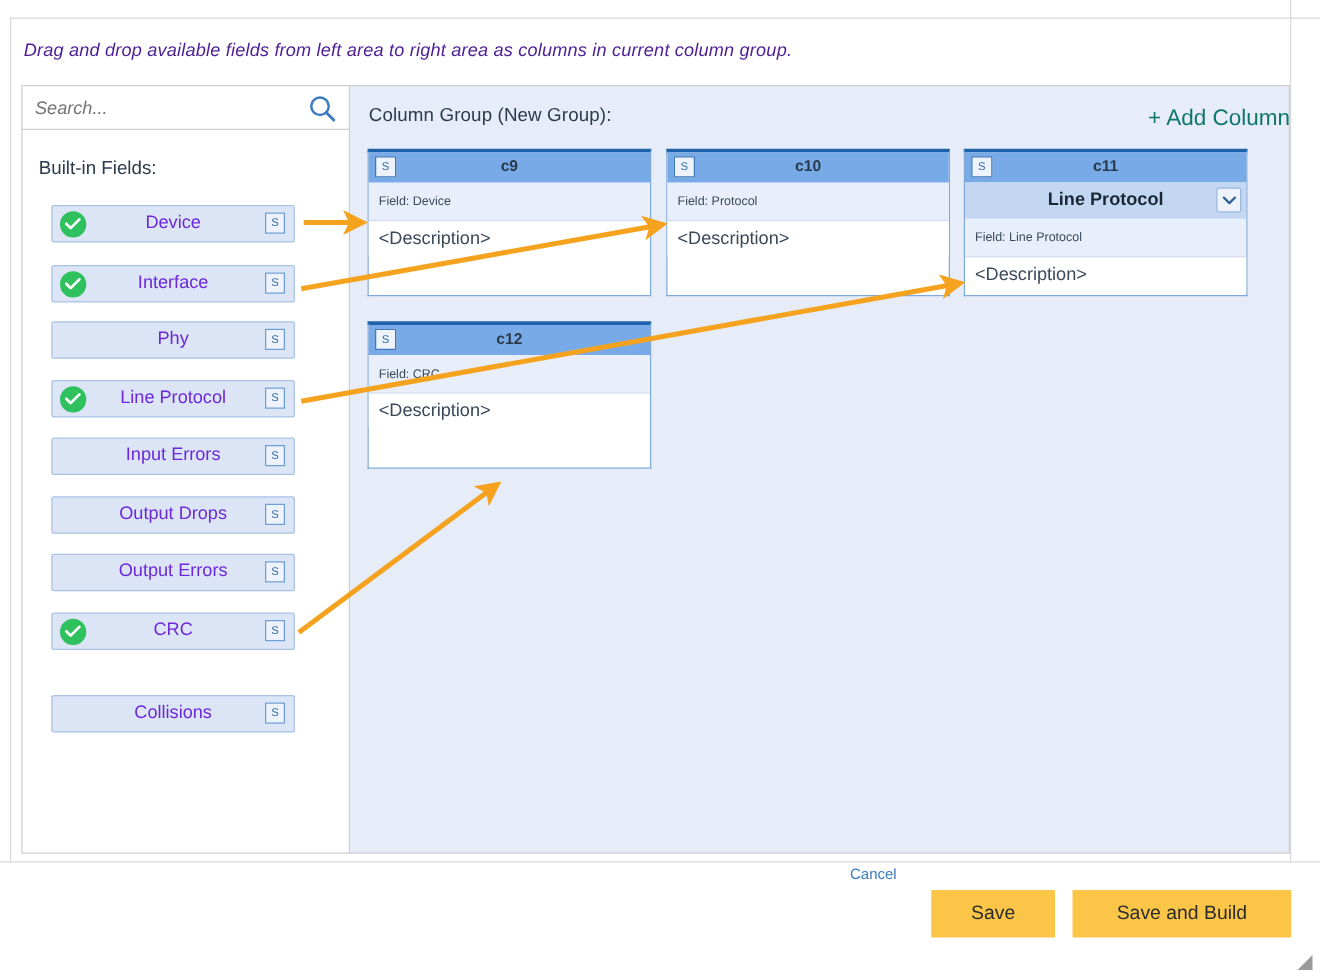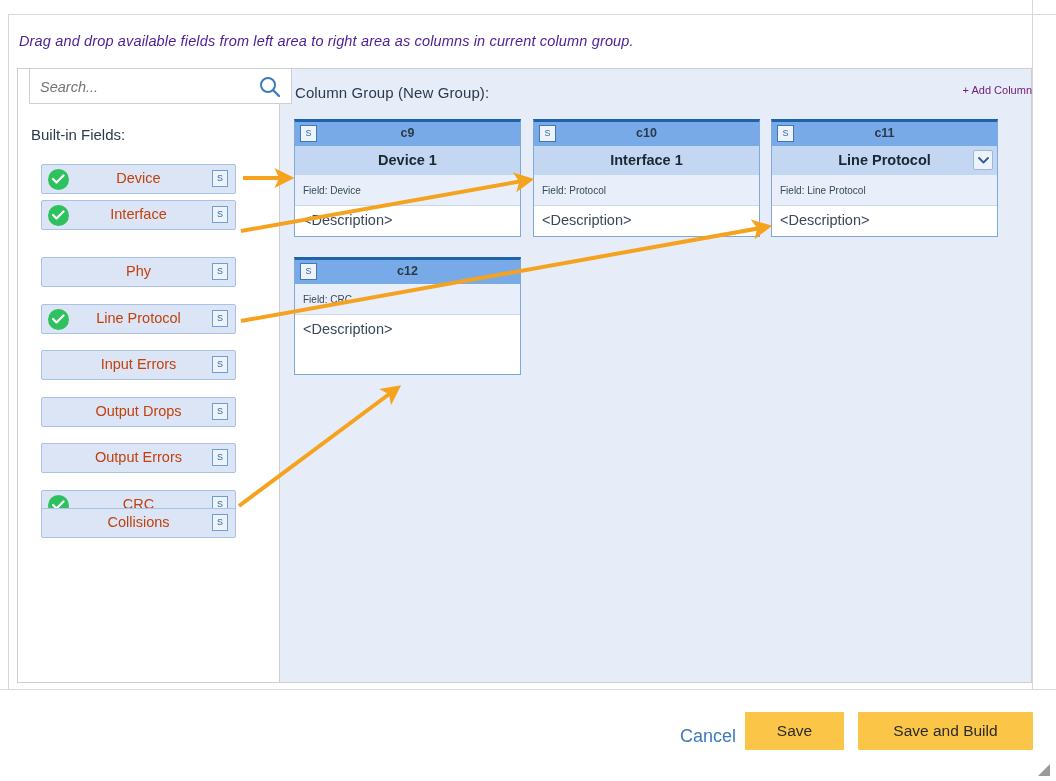--- a/index.html
+++ b/index.html
@@ -22,52 +22,52 @@
     white-space:nowrap;
   }
 
   
   #leftpanel{
     position:absolute;left:17px;top:68px;width:263px;height:615px;
     background:#ffffff;border:1px solid #cfcfcf;box-sizing:border-box;
   }
   #searchbox{
     position:absolute;left:17px;top:68px;width:263px;height:36px;
-    background:#ffffff;border:1px solid #cfcfcf;box-sizing:border-box;margin-left:12px;
+    background:#ffffff;border:1px solid #cfcfcf;box-sizing:border-box;
   }
   #search-input{
     position:absolute;left:10px;top:7px;width:210px;height:22px;border:0;outline:0;
     font-family:"Liberation Sans",sans-serif;font-size:14.5px;font-style:italic;
     color:#8b8b8b;background:transparent;padding:0;
   }
   #search-icon{position:absolute;right:8px;top:6px;width:26px;height:24px;}
 
   #rightpanel{
     position:absolute;left:280px;top:68px;width:752px;height:615px;
     background:#e6ecf8;border:1px solid #cfcfcf;border-left:0;box-sizing:border-box;
   }
   #cg-label{
     position:absolute;left:295px;top:84px;font-size:15px;color:#2b3b4d;
     letter-spacing:.1px;white-space:nowrap;
   }
   #add-column{
-    position:absolute;right:24px;top:84px;font-size:11px;color:#701a75;
+    position:absolute;right:24px;top:84px;font-size:18px;color:#0f766e;
     cursor:pointer;white-space:nowrap;
   }
 
   
   #bif-label{position:absolute;left:31px;top:126px;font-size:15px;color:#2b3b4d;}
   .field-pill{
     position:absolute;left:41px;width:195px;height:30px;
     background:#dbe5f6;border:1px solid #a9c2e6;box-sizing:border-box;
     border-radius:2px;cursor:move;
   }
   .field-pill .fname{
     position:absolute;left:0;right:0;top:5px;text-align:center;
-    font-size:14.5px;color:#c2410c;
+    font-size:14.5px;color:#6d28d9;
   }
   .field-pill .sbadge{
     position:absolute;right:7px;top:5px;width:16px;height:17px;
     background:#eef3fb;border:1px solid #6d9ed6;box-sizing:border-box;
     font-size:9px;line-height:15px;text-align:center;color:#2f6aa8;
     font-family:"Liberation Sans",sans-serif;
   }
   .field-pill .chk{
     position:absolute;left:6px;top:4px;width:21px;height:21px;border-radius:50%;
     background:#2ec15e;
@@ -111,21 +111,21 @@
   .cc-desc{
     height:28px;background:#ffffff;
     font-size:14.5px;color:#3a4858;padding-left:8px;line-height:28px;
   }
 
   
   #arrows{position:absolute;left:0;top:0;width:1056px;height:781px;pointer-events:none;}
 
   
   #cancel-button{
-    position:absolute;left:680px;top:726px;font-size:18px;color:#3c7bbd;cursor:pointer;
+    position:absolute;left:680px;top:692px;font-size:12px;color:#3c7bbd;cursor:pointer;
   }
   .btn-yellow{
     position:absolute;top:712px;height:38px;background:#fbc648;border:0;border-radius:1px;
     font-family:"Liberation Sans",sans-serif;font-size:15.5px;color:#2b2b2b;cursor:pointer;
   }
   #save-button{left:745px;width:99px;}
   #save-build-button{left:858px;width:175px;}
   #resize-grip{position:absolute;right:5px;bottom:4px;width:16px;height:16px;}
 </style>
 </head>
@@ -159,21 +159,21 @@
 <div id="field-list">
     <div class="field-pill" style="top: 164px;">
       <span class="chk">
         <svg width="13" height="11" viewBox="0 0 13 11">
           <path d="M1,5 L4.5,8.5 L11.5,1.5" fill="none" stroke="#ffffff" stroke-width="2.2" stroke-linecap="round" stroke-linejoin="round"></path>
         </svg>
       </span>
       <span class="fname">Device</span>
       <span class="sbadge">S</span>
     </div>
-    <div class="field-pill" style="top: 200px;">
+    <div class="field-pill" style="top: 212px;">
       <span class="chk">
         <svg width="13" height="11" viewBox="0 0 13 11">
           <path d="M1,5 L4.5,8.5 L11.5,1.5" fill="none" stroke="#ffffff" stroke-width="2.2" stroke-linecap="round" stroke-linejoin="round"></path>
         </svg>
       </span>
       <span class="fname">Interface</span>
       <span class="sbadge">S</span>
     </div>
     <div class="field-pill" style="top: 257px;">
       <span class="fname">Phy</span>
@@ -202,41 +202,39 @@
     </div>
     <div class="field-pill" style="top: 489.5px;">
       <span class="chk">
         <svg width="13" height="11" viewBox="0 0 13 11">
           <path d="M1,5 L4.5,8.5 L11.5,1.5" fill="none" stroke="#ffffff" stroke-width="2.2" stroke-linecap="round" stroke-linejoin="round"></path>
         </svg>
       </span>
       <span class="fname">CRC</span>
       <span class="sbadge">S</span>
     </div>
-    <div class="field-pill" style="top: 508px;">
+    <div class="field-pill" style="top: 556px;">
       <span class="fname">Collisions</span>
       <span class="sbadge">S</span>
     </div>
   </div>
 <div id="column-list">
     <div class="col-card" style="left: 294px; top: 119px;">
       <div class="cc-head">
         <span class="sbadge">S</span>
         <span class="cid">c9</span>
       </div>
-      <div class="cc-title"><span class="ttxt">Device 1</span></div>
       <div class="cc-field">Field: Device</div>
       <div class="cc-desc">&lt;Description&gt;</div>
     </div>
     <div class="col-card" style="left: 533px; top: 119px;">
       <div class="cc-head">
         <span class="sbadge">S</span>
         <span class="cid">c10</span>
       </div>
-      <div class="cc-title"><span class="ttxt">Interface 1</span></div>
       <div class="cc-field">Field: Protocol</div>
       <div class="cc-desc">&lt;Description&gt;</div>
     </div>
     <div class="col-card" style="left: 771px; top: 119px;">
       <div class="cc-head">
         <span class="sbadge">S</span>
         <span class="cid">c11</span>
       </div>
       <div class="cc-title"><span class="ttxt">Line Protocol</span><span class="caret">
           <svg width="11" height="7" viewBox="0 0 11 7">

